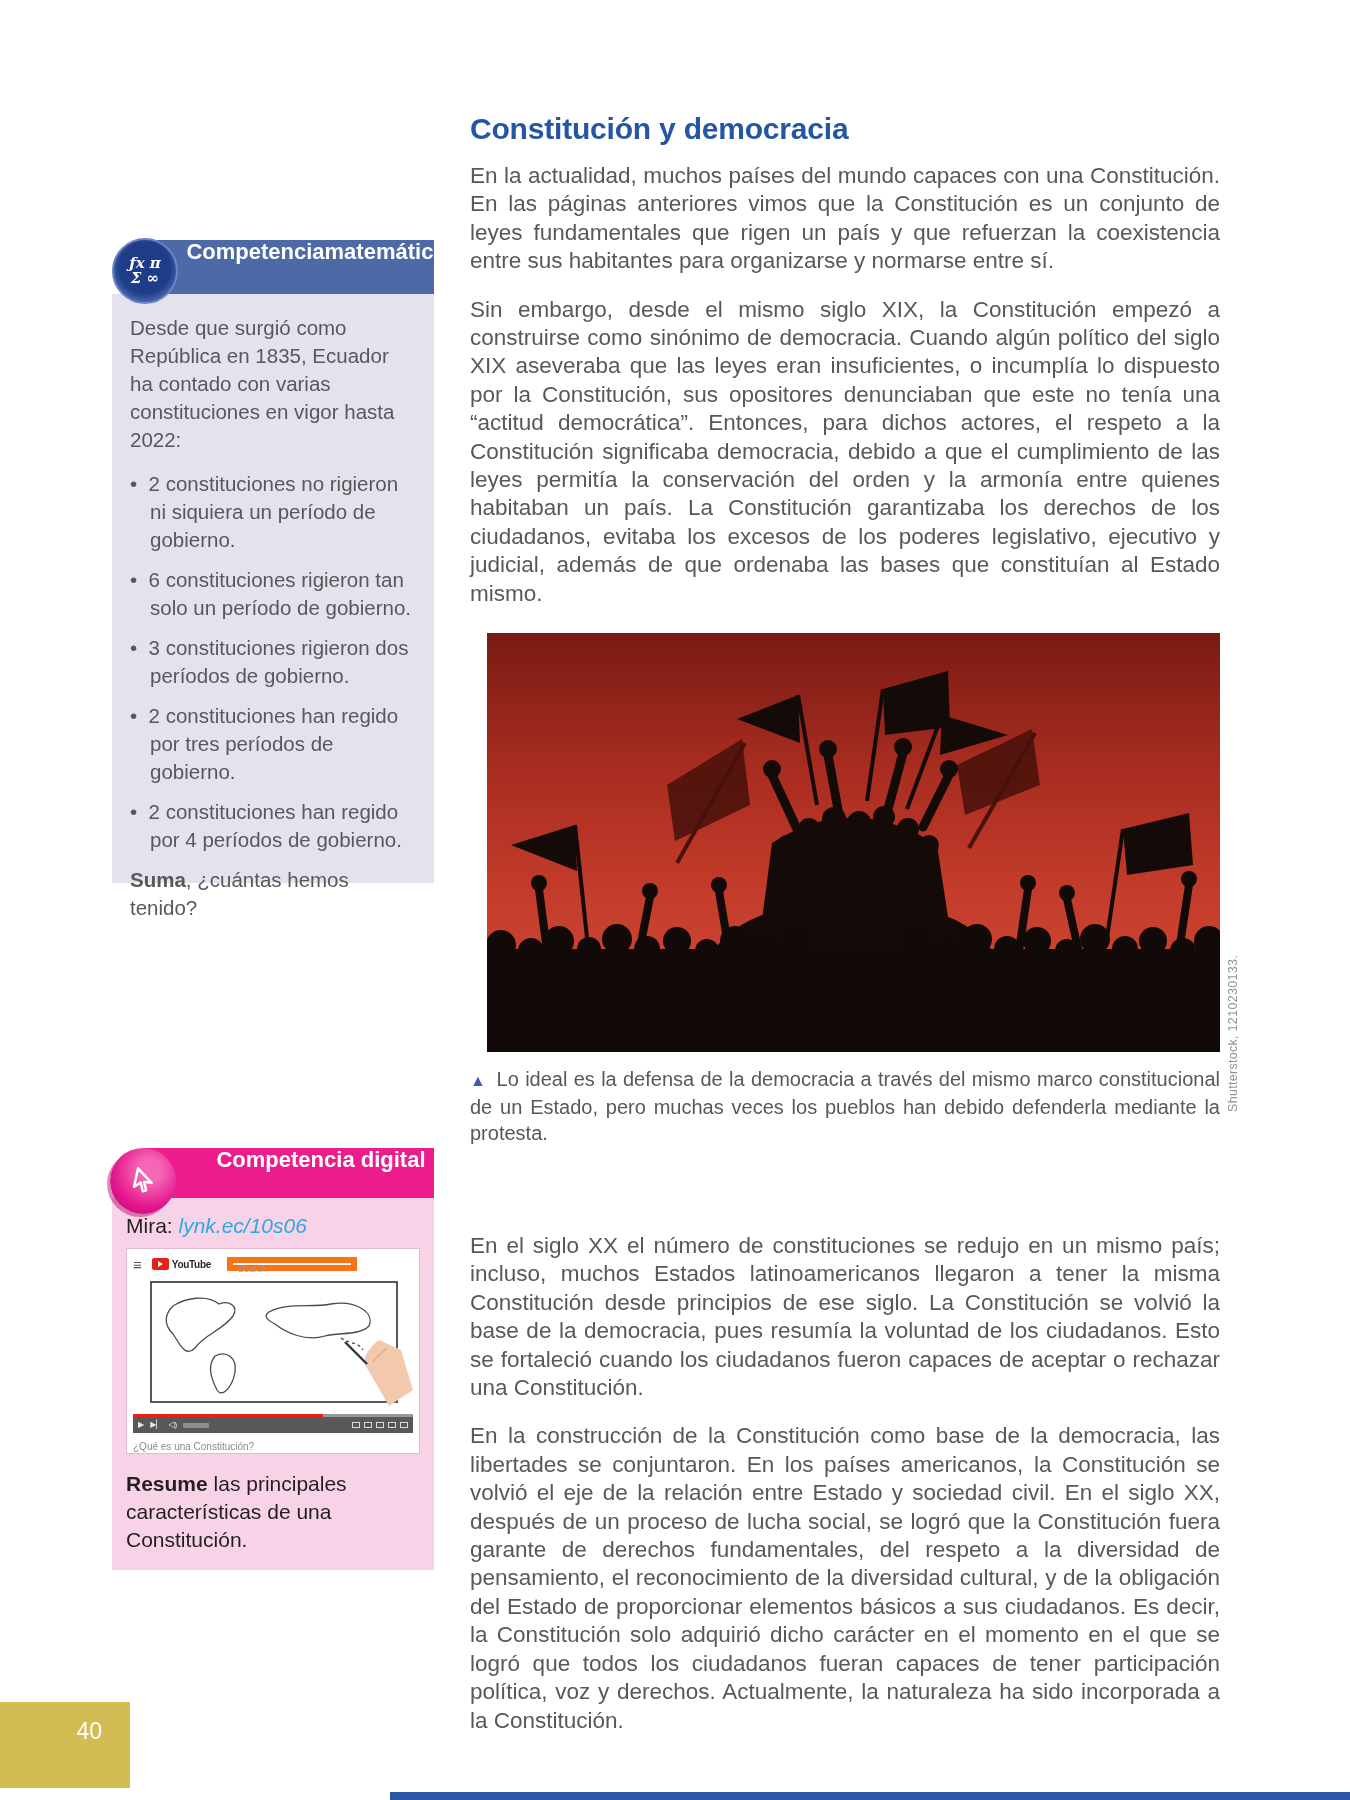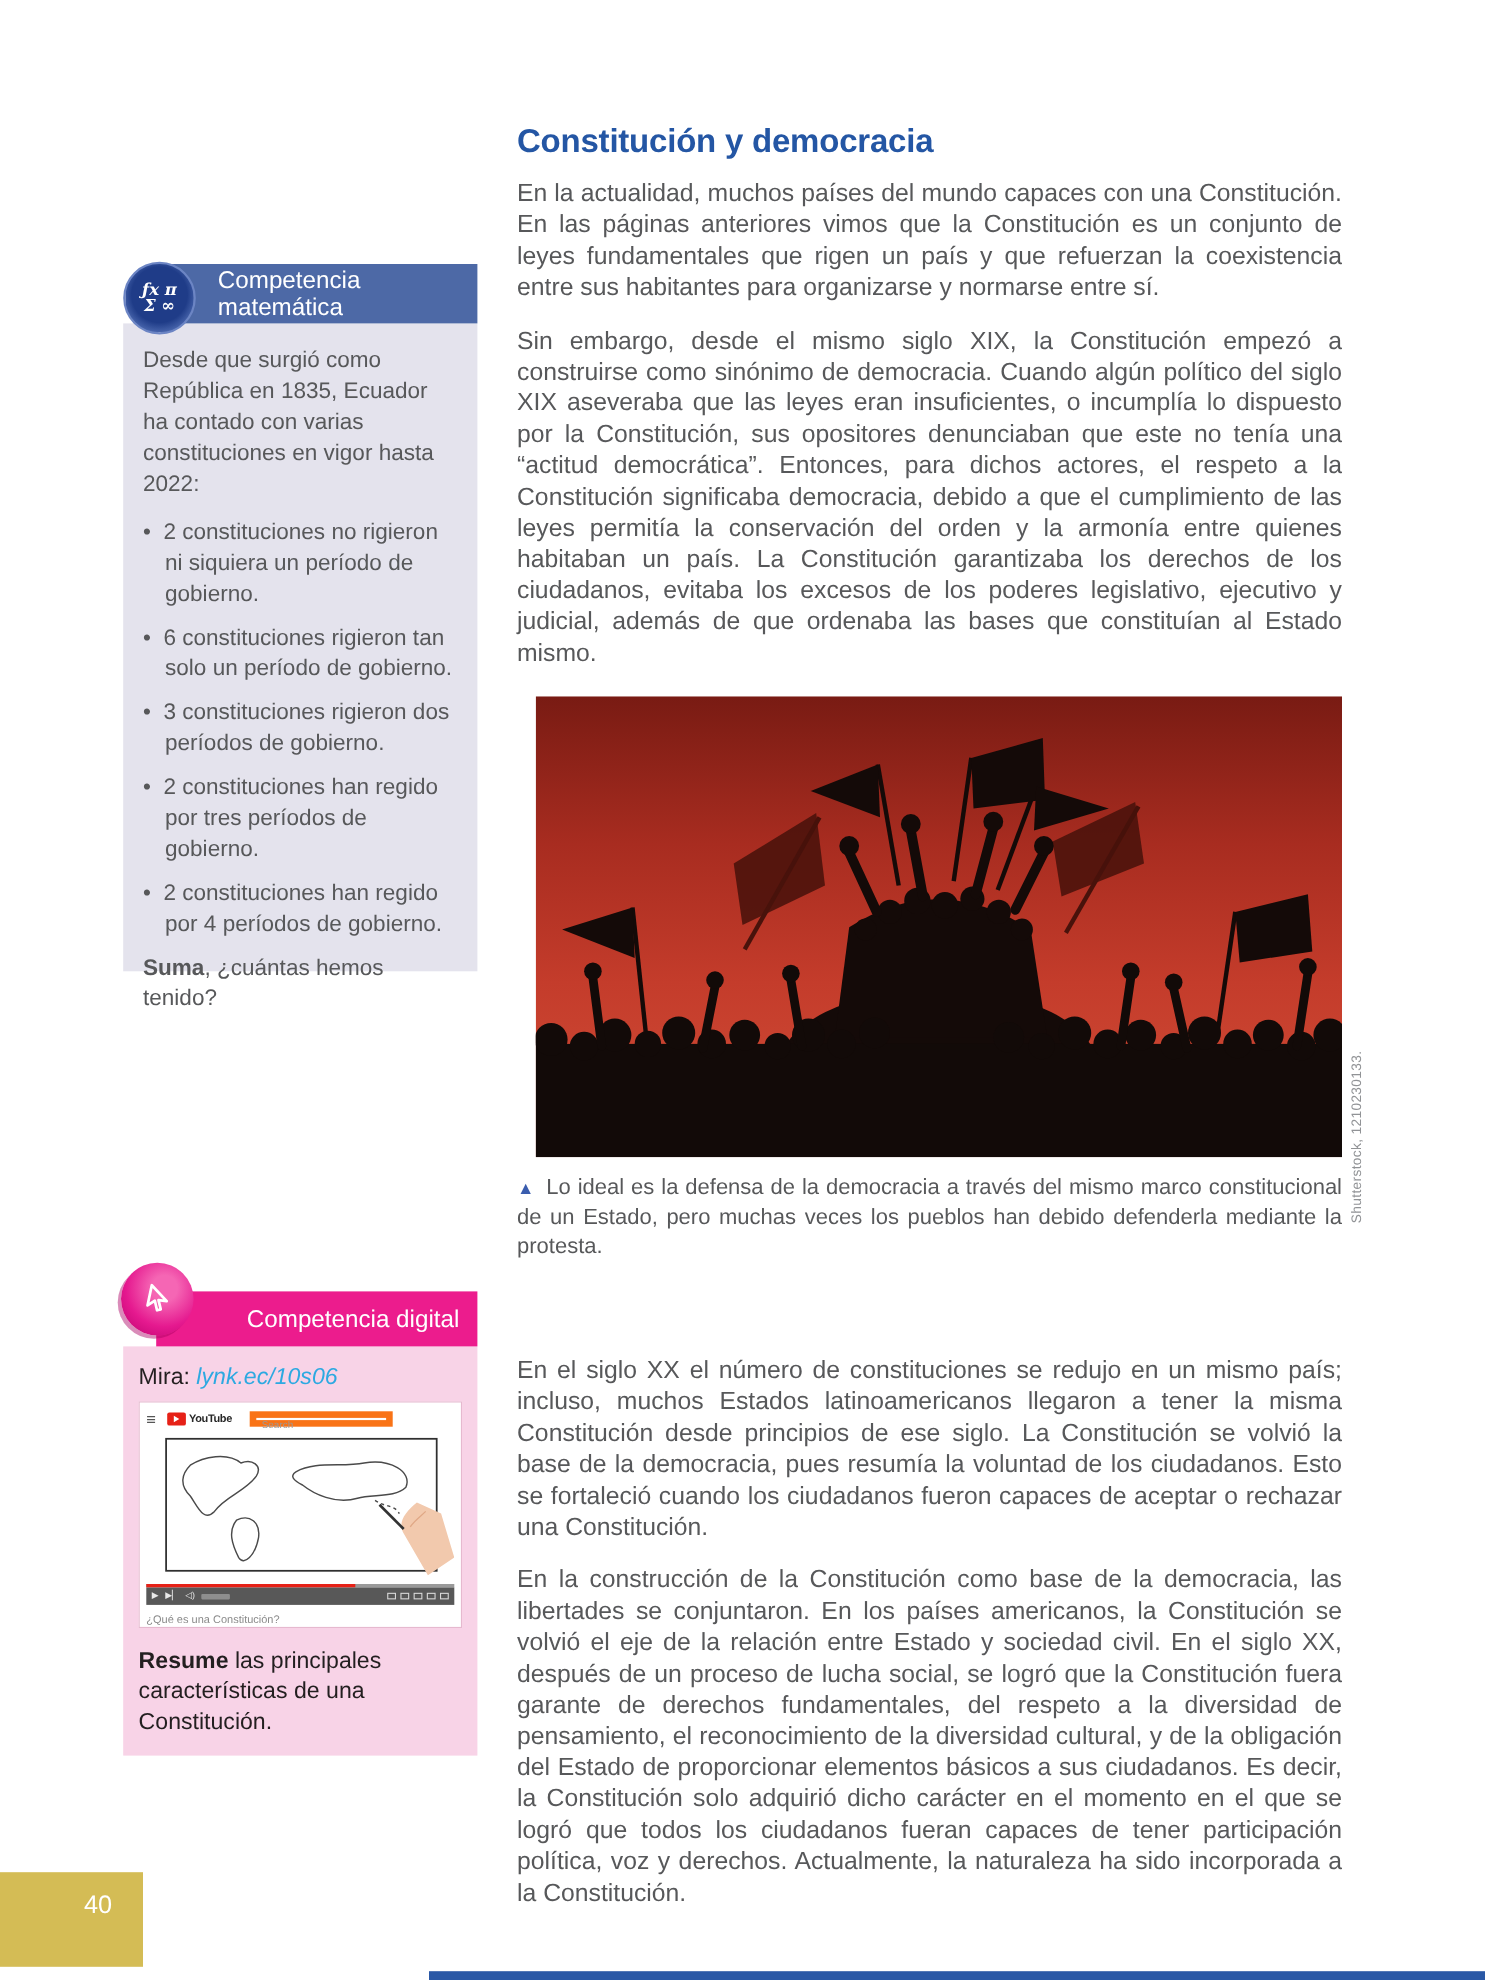--- a/index.html
+++ b/index.html
@@ -20,22 +20,22 @@
     writing-mode:vertical-rl; transform:rotate(180deg);
     font-size:12.5px; color:#919396; letter-spacing:0.3px; white-space:nowrap;
   }
   .caption-block { position:absolute; left:470px; top:1066px; width:750px;
     font-size:20px; line-height:26px; color:#57585a; text-align:justify; }
   .caption-block .tri { color:#3a5dae; font-size:16px; margin-right:10px; }
   .lower-col { position:absolute; left:470px; top:1232px; width:750px; }
   
   .comp-box { position:absolute; left:112px; width:322px; }
   .comp-box .bar {
-    position:relative; margin-left:30px; color:#fff; font-weight:normal;
-    font-size:22px; line-height:1.08; display:flex; flex-direction:column; justify-content:center;
+    position:relative; margin-left:30px; color:#fff; font-weight:bold;
+    font-size:22px; line-height:1.08; display:flex; flex-direction:row; justify-content:center;
   }
   .comp-circle {
     position:absolute; z-index:3; border-radius:50%;
     display:flex; align-items:center; justify-content:center;
   }
   
   .box-math { top:238px; }
   .box-math .bar { background:#4d69a6; height:54px; padding-left:56px; z-index:2; margin-top:2px; }
   .circle-math {
     left:0; top:0; width:66px; height:66px;
@@ -48,22 +48,22 @@
     background:#e4e3ed; margin-top:0; padding:20px 18px 18px 18px; height:589px;
     font-size:20.5px; line-height:28px; color:#57585a;
   }
   .box-math ul { list-style:none; margin-top:16px; }
   .box-math li { padding-left:20px; text-indent:-20px; margin-bottom:12px; }
   .box-math li::before { content:"•\00a0\00a0"; }
   .suma-line { margin-top:4px; }
   .bold { font-weight:bold; }
   
   .box-digital { top:1148px; }
-  .box-digital .bar { background:#ec1c8d; height:50px; margin-top:26px; padding-left:66px;
-    align-items:center; justify-content:center; z-index:2; }
+  .box-digital .bar { background:#ec1c8d; height:50px; margin-top:0; padding-left:66px;
+    align-items:flex-start; justify-content:center; z-index:2; }
   .circle-digital {
     left:-2px; top:0; width:66px; height:66px;
     background:radial-gradient(circle at 60% 35%, #f566b4 20%, #e5198f 60%, #b9006b 100%);
     box-shadow:-3px 3px 0 rgba(170,0,100,.45);
   }
   .cursor-glyph svg { display:block; }
   .box-digital .body { background:#f8d3e7; padding:16px 14px 16px 14px; height:372px; }
   .mira-line { font-size:21px; color:#231f20; }
   .mira-link { color:#2da9e1; font-style:italic; text-decoration:none; }
   

